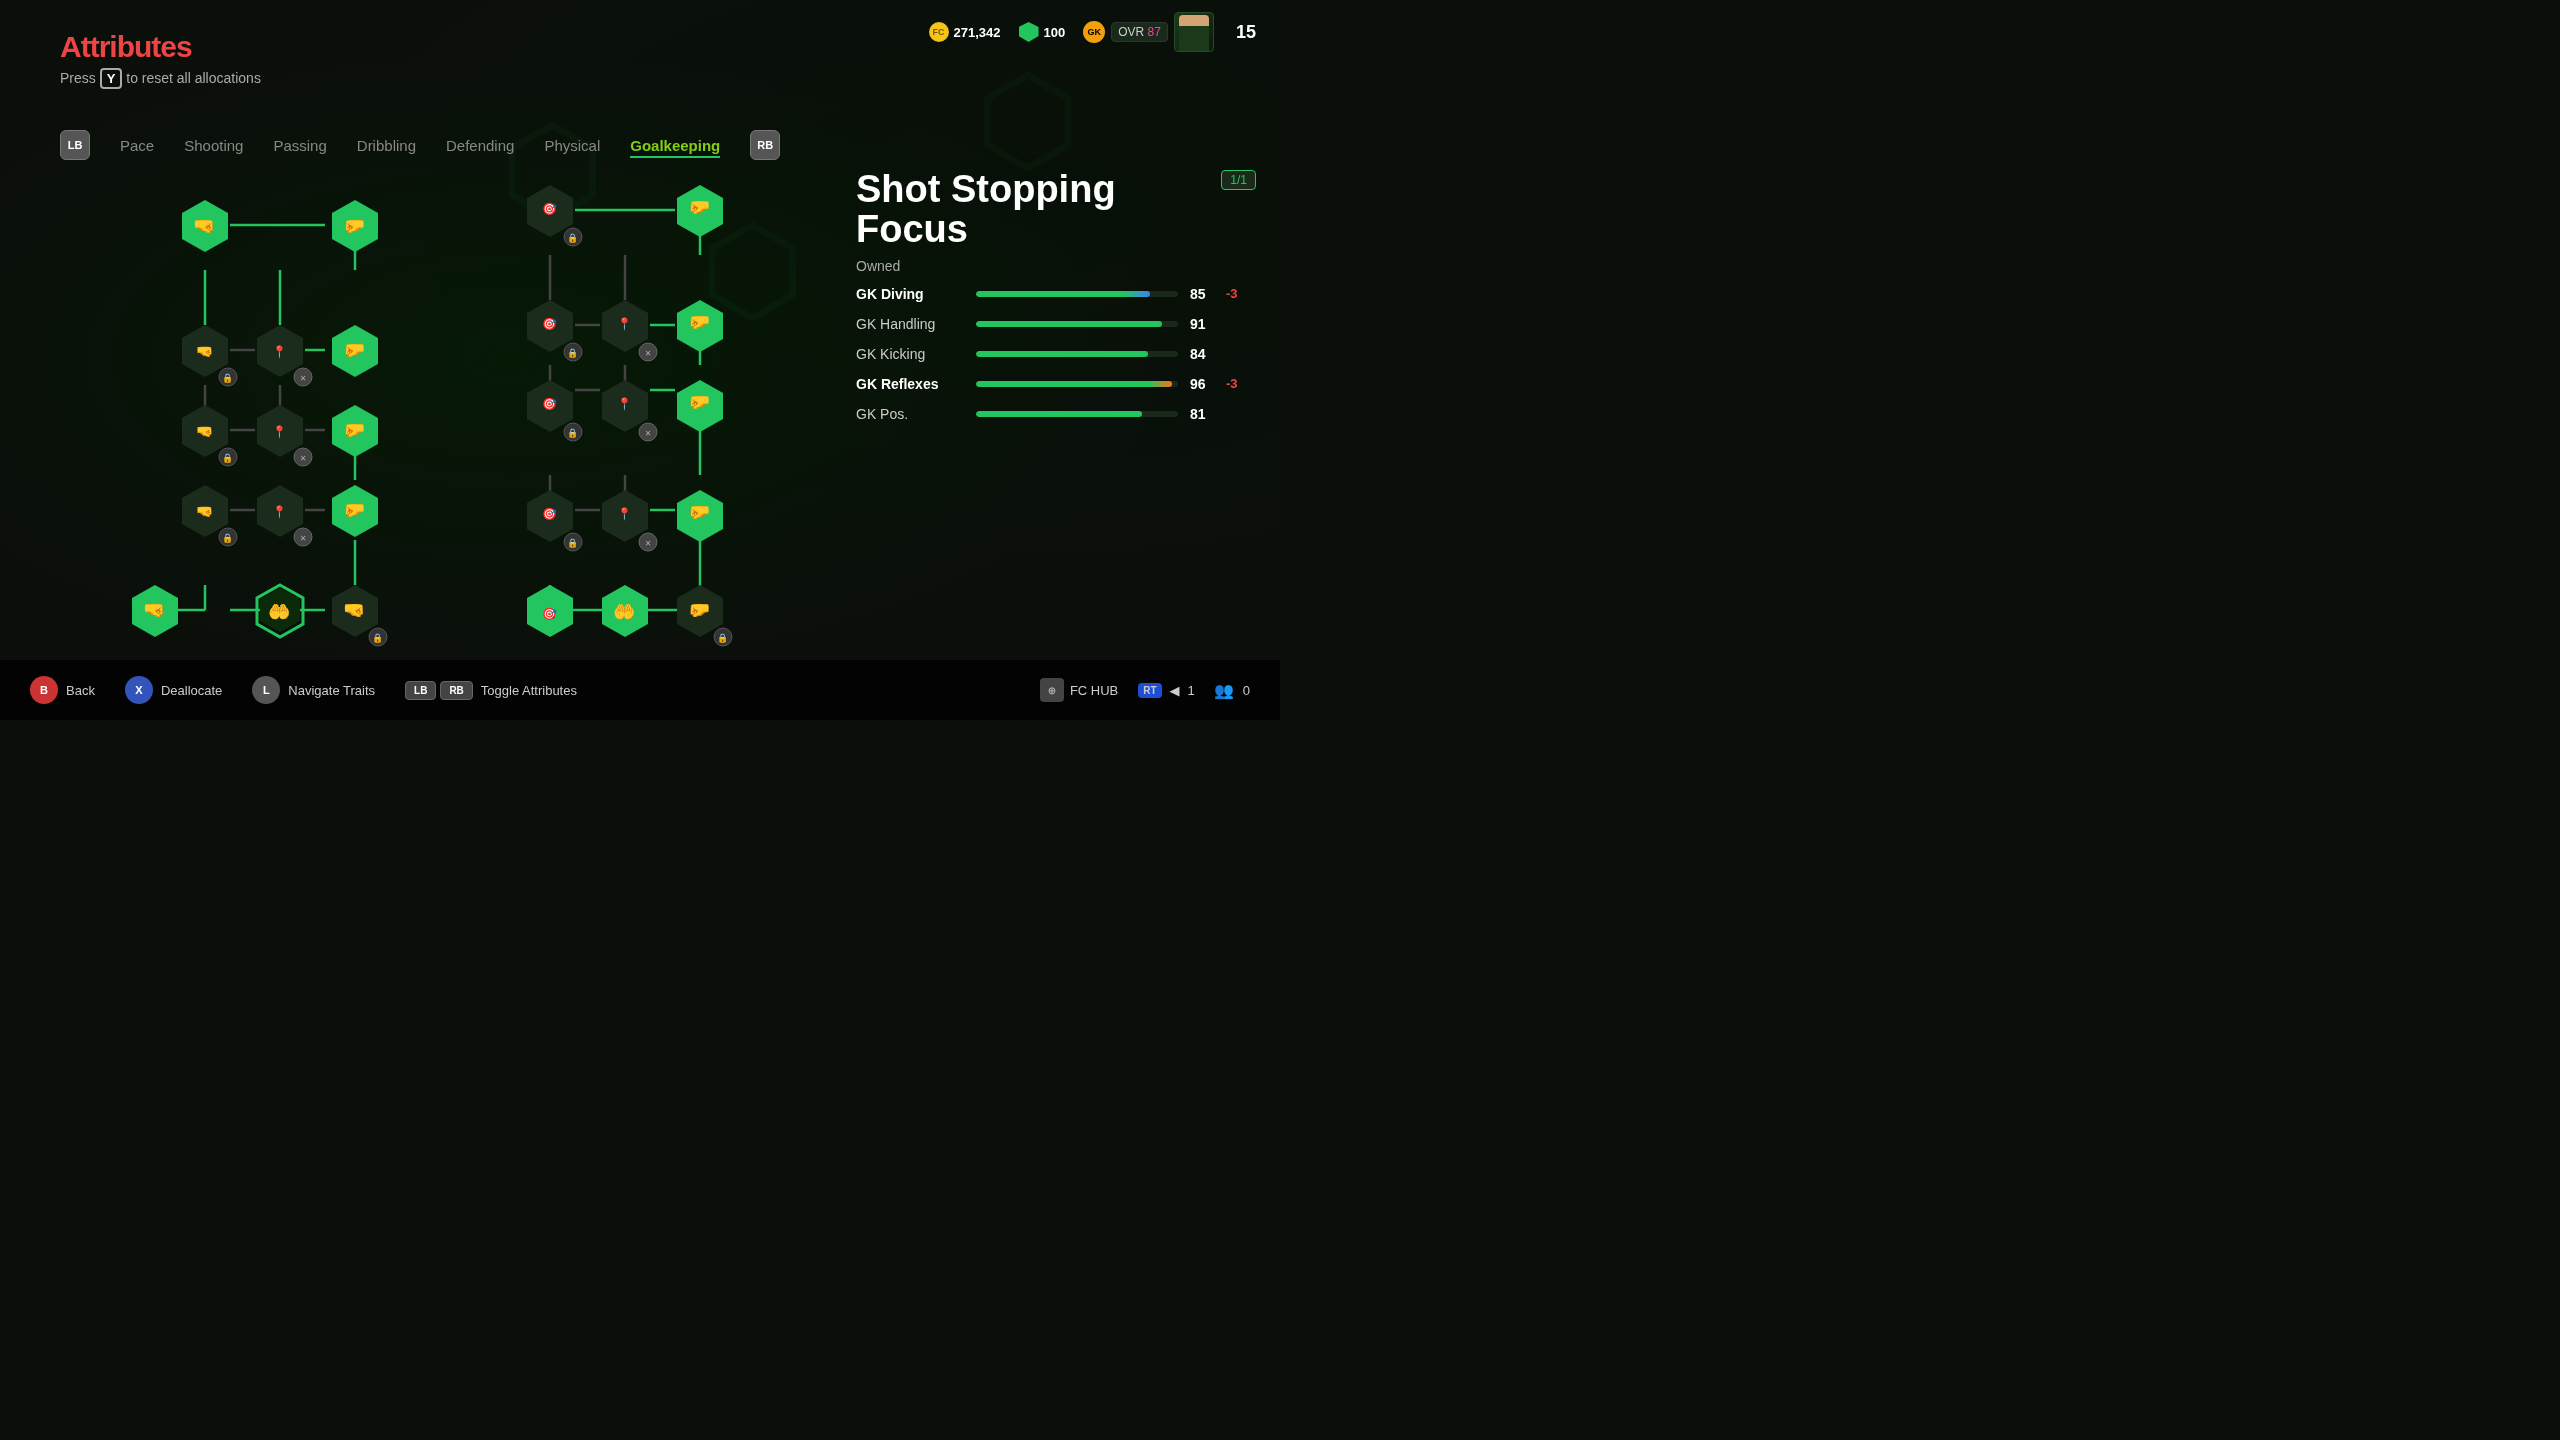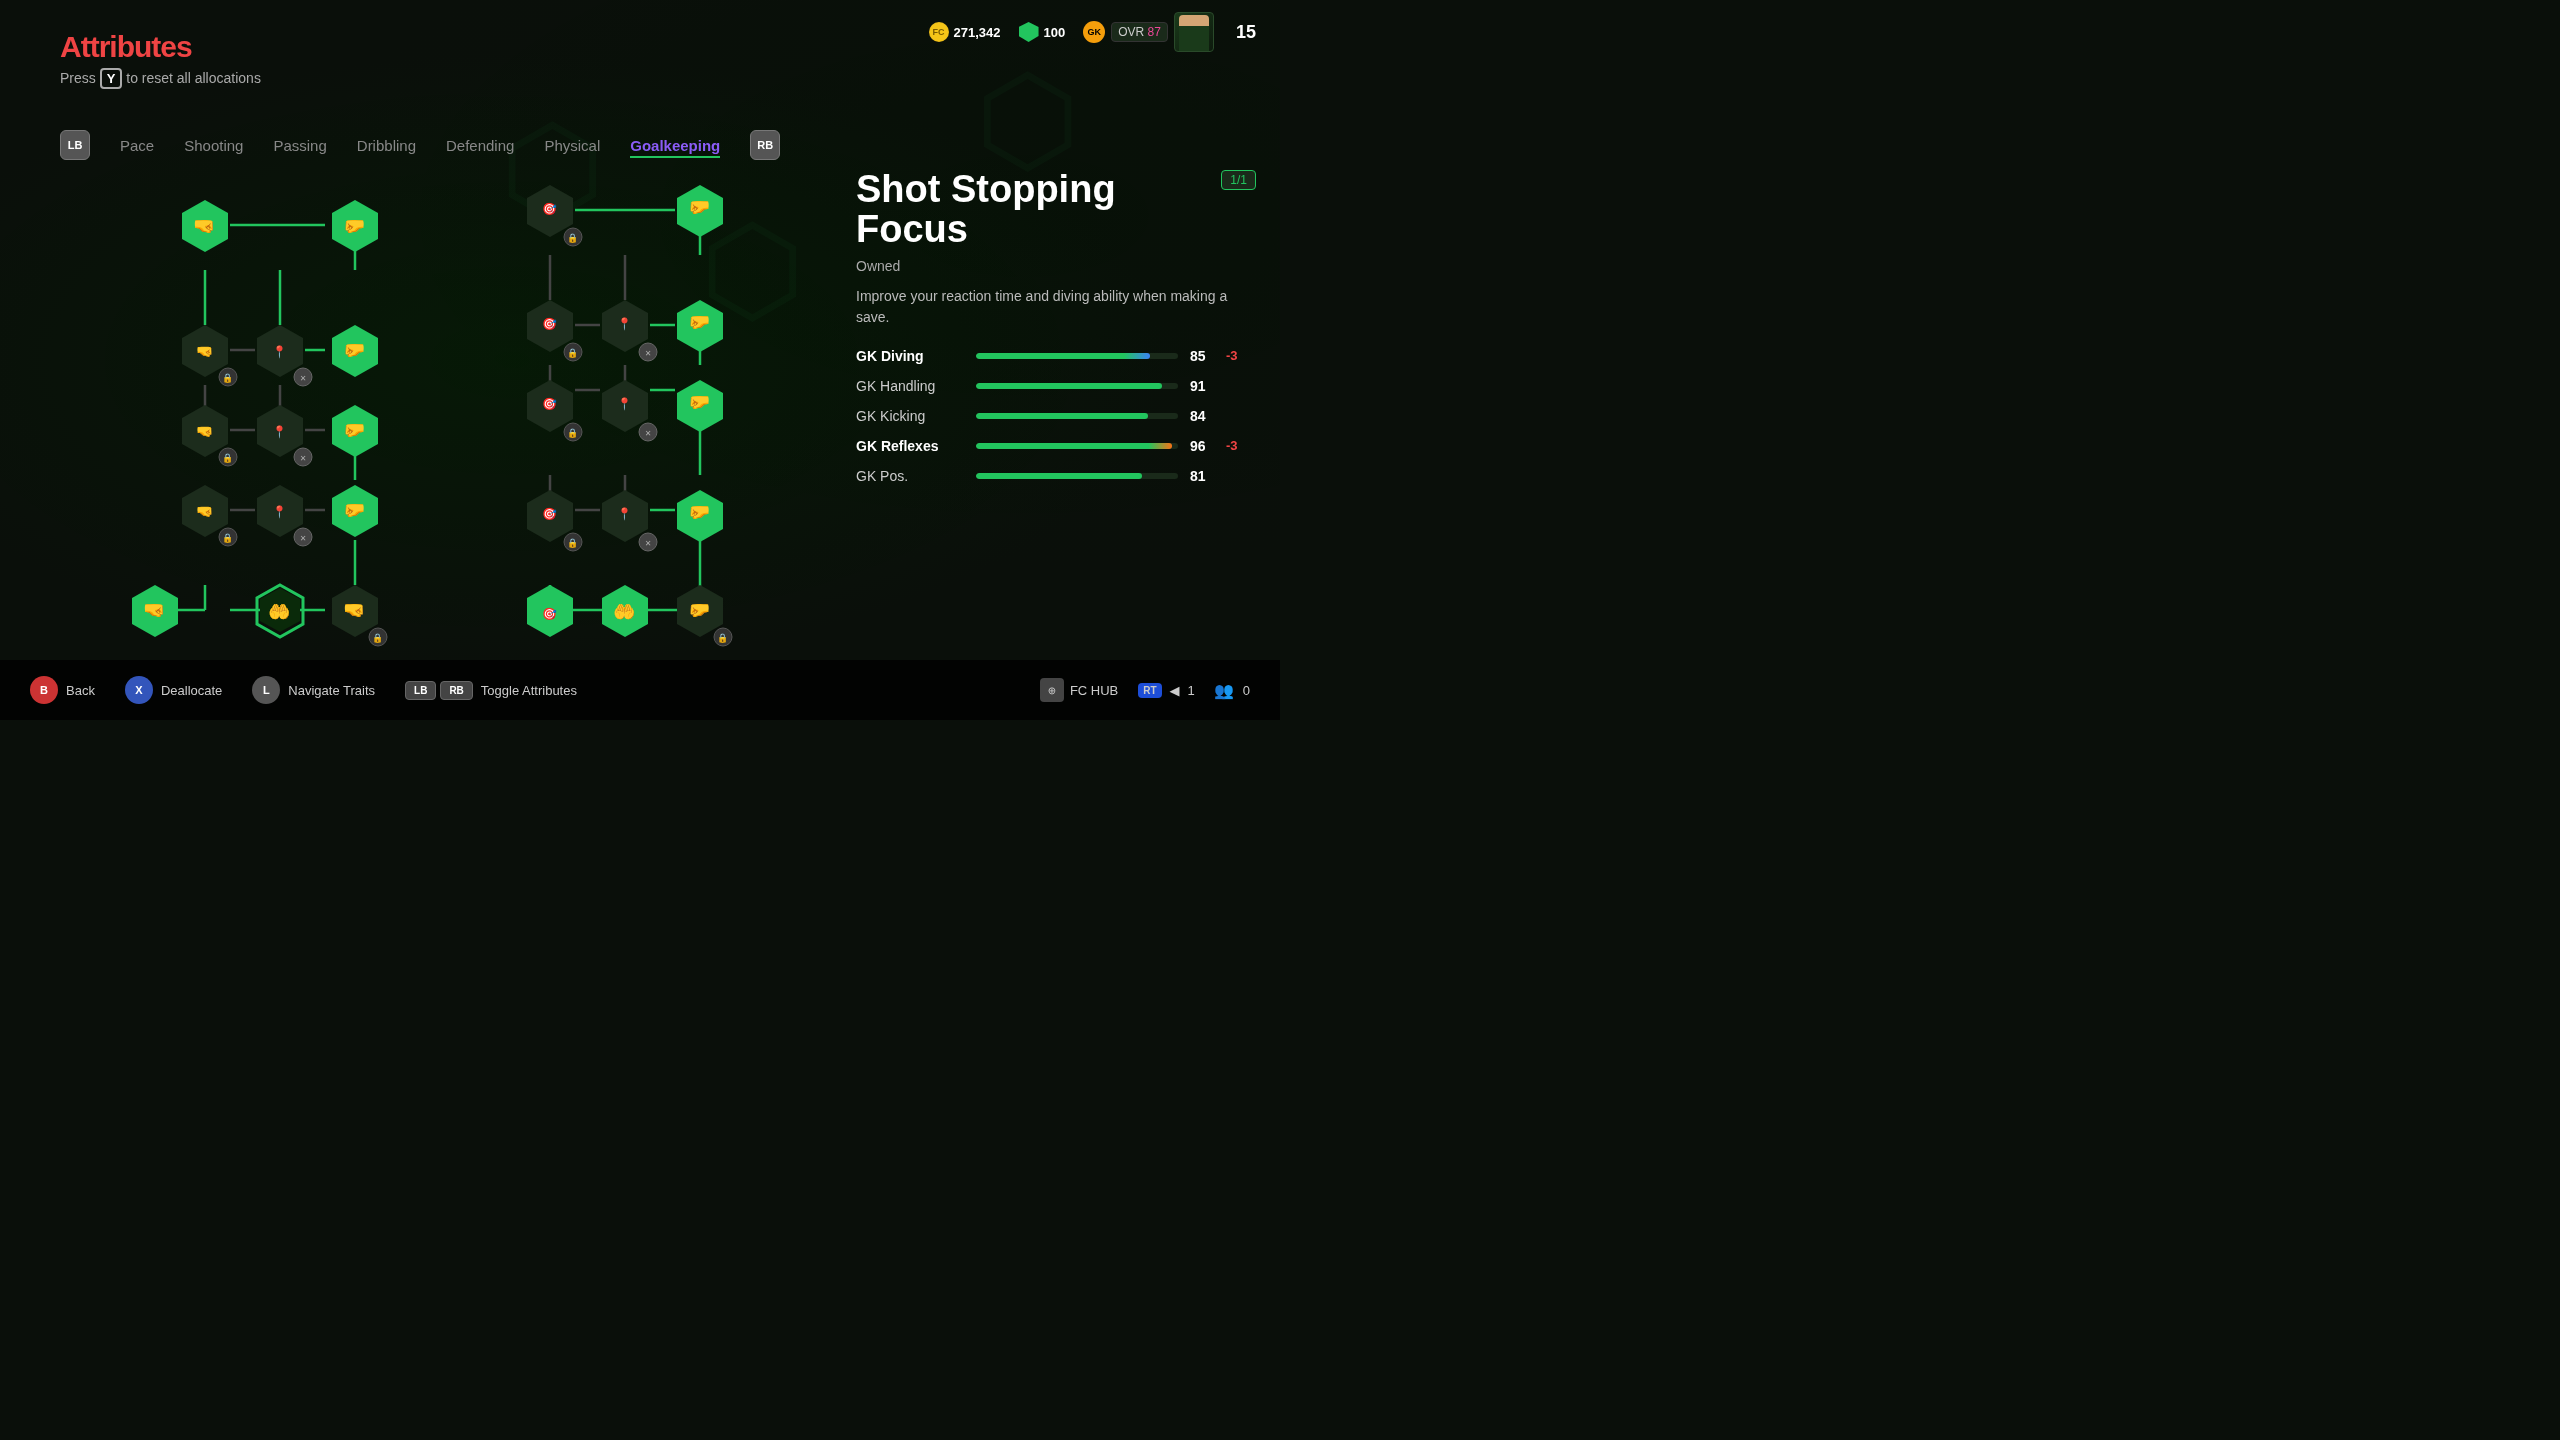--- a/index.html
+++ b/index.html
@@ -184,21 +184,21 @@
     }
 
     .nav-tab {
       font-size: 15px;
       color: #888;
       cursor: pointer;
       padding: 4px 0;
     }
 
     .nav-tab.active {
-      color: #8b5cf6;
+      color: #84cc16;
       font-weight: bold;
       border-bottom: 2px solid #22c55e;
       padding-bottom: 2px;
     }
 
     
     .skill-tree {
       position: absolute;
       top: 170px;
       left: 100px;
@@ -652,21 +652,20 @@
     </g>
   </svg>
 </div>
 
 <div class="right-panel">
   <div style="display:flex;justify-content:space-between;align-items:flex-start;">
     <div class="skill-title">Shot Stopping Focus</div>
     <div class="skill-counter">1/1</div>
   </div>
   <div class="owned-text">Owned</div>
-  <div class="skill-desc">Improve your reaction time and diving ability when making a save.</div>
 
   <div>
 
     <div class="stat-row">
       <div class="stat-name bold">GK Diving</div>
       <div class="stat-bar-bg">
         <div class="stat-bar-fill" style="width:86%;background:linear-gradient(to right,#22c55e 85%,#3b82f6 100%)"></div>
       </div>
       <div class="stat-value">85</div>
       <div class="stat-modifier">-3</div>

